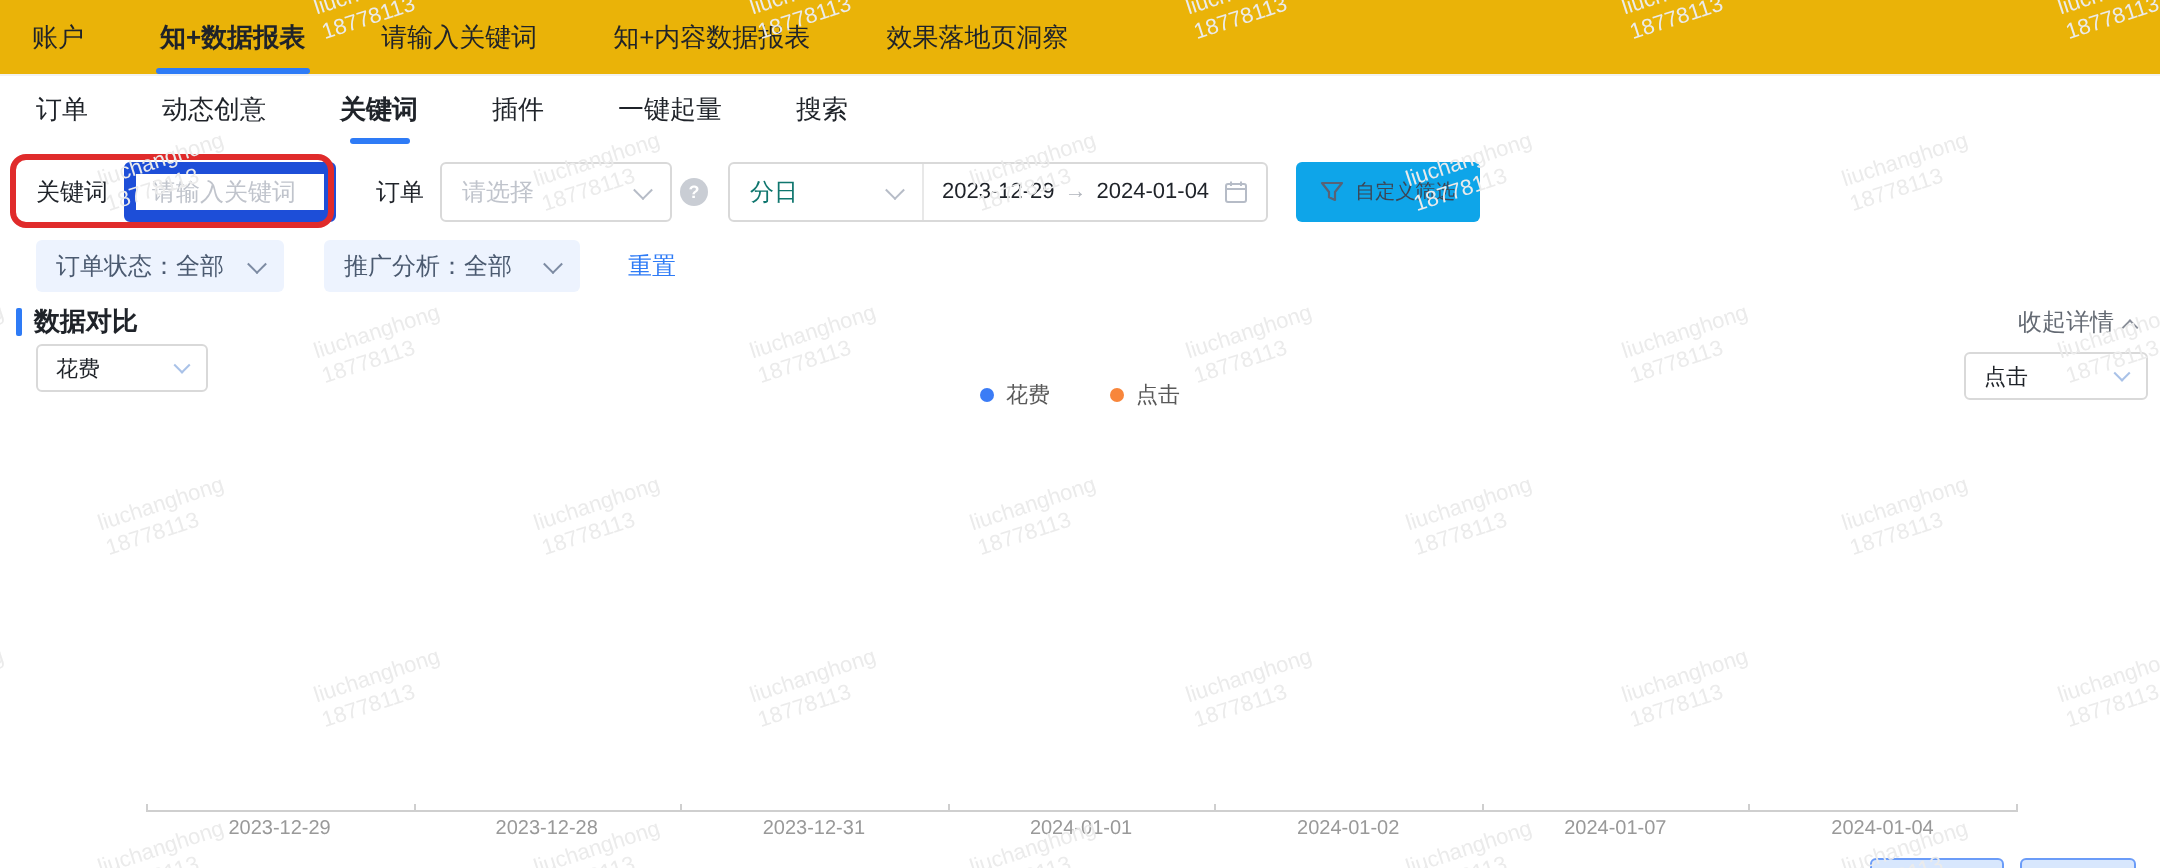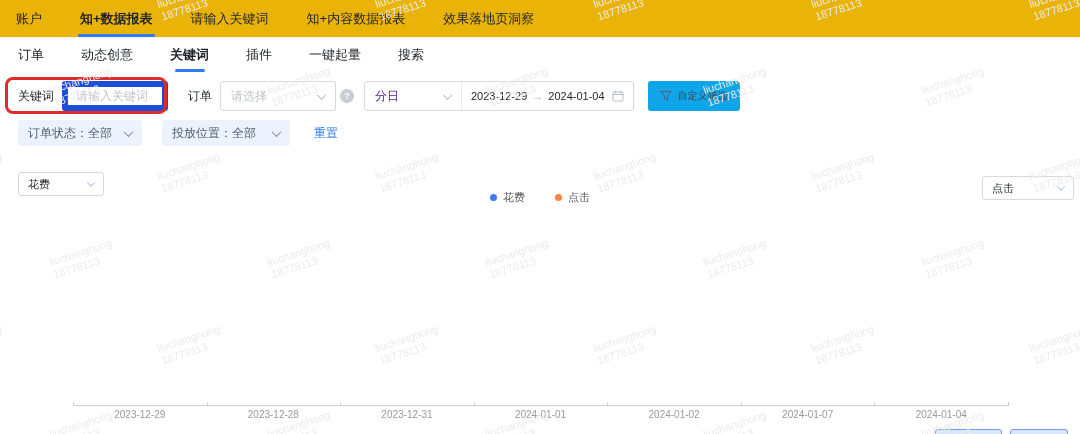--- a/index.html
+++ b/index.html
@@ -27,21 +27,21 @@
   .frow1 { position:absolute; top:80px; left:0; right:0; height:32px; display:flex; align-items:center; padding-left:18px; z-index:2; }
   .flabel { font-size:12px; color:#1f2329; margin-right:8px; white-space:nowrap; }
   .tinput { height:30px; border:6px solid #1d4ed8; border-radius:3px; background:#fff; font-size:12px; padding:0 8px; color:#1f2329; outline:none; font-family:inherit; }
   .tinput::placeholder { color:#c0c4cc; }
   .selectbox { height:30px; border:1px solid #d9d9d9; border-radius:3px; background:#fff; display:flex; align-items:center; padding:0 10px; font-size:12px; color:#c0c4cc; cursor:pointer; }
   .selectbox .grow { flex:1; }
   .chev { width:7px; height:7px; border-right:1.5px solid #b6bcc7; border-bottom:1.5px solid #b6bcc7; transform:rotate(45deg) translate(-1px,-1px); flex:none; }
   .chev.up { transform:rotate(-135deg) translate(-2px,-2px); }
   .helpicon { width:14px; height:14px; border-radius:50%; background:#c9cdd4; color:#fff; font-size:9px; font-weight:bold; display:flex; align-items:center; justify-content:center; margin:0 10px 0 4px; cursor:pointer; flex:none; }
   .combo { height:30px; border:1px solid #d9d9d9; border-radius:3px; background:#fff; display:flex; align-items:center; }
-  .combo .seg1 { display:flex; align-items:center; width:96px; padding:0 10px; font-size:12px; color:#4c1d95; cursor:pointer; }
+  .combo .seg1 { display:flex; align-items:center; width:96px; padding:0 10px; font-size:12px; color:#0f766e; cursor:pointer; }
   .combo .seg1 .grow { flex:1; }
   .combo .divider { width:1px; height:28px; background:#e8e8e8; }
   .combo .seg2 { display:flex; align-items:center; gap:5px; padding:0 9px; font-size:11px; color:#1f2329; cursor:pointer; }
   .arrowsep { color:#b0b4bb; }
   .calicon { flex:none; margin-left:2px; }
   .ghostbtn { margin-left:14px; height:30px; display:flex; align-items:center; gap:6px; background:#0ea5e9; border-radius:3px; padding:0 12px; font-size:10px; color:#3d4554; cursor:pointer; }
 
   
   .frow2 { position:absolute; top:120px; left:0; right:0; height:26px; display:flex; align-items:center; padding-left:18px; z-index:2; }
   .bluesel { height:26px; background:#edf3fe; border-radius:3px; display:flex; align-items:center; padding:0 10px; font-size:12px; color:#4b5a70; cursor:pointer; margin-right:20px; }
@@ -275,26 +275,34 @@
   </div>
 
   <div class="annotation"></div>
 
   <div class="frow2">
     <div class="bluesel" style="width:124px">
       <span class="grow">订单状态：全部</span>
       <span class="chev"></span>
     </div>
     <div class="bluesel" style="width:128px">
-      <span class="grow">投放位置：全部</span>
+      <span class="grow">推广分析：全部</span>
       <span class="chev"></span>
     </div>
     <span class="resetlink">重置</span>
   </div>
 
+  <div class="sechead">
+    <span class="bluebar"></span>
+    <span class="sectitle">数据对比</span>
+    <span class="collapse">
+      <span>收起详情</span>
+      <span class="chev up"></span>
+    </span>
+  </div>
 
   <div class="metricsel" id="metric-left">
     <span class="grow">花费</span>
     <span class="chev"></span>
   </div>
   <div class="metricsel" id="metric-right">
     <span class="grow">点击</span>
     <span class="chev"></span>
   </div>
 

